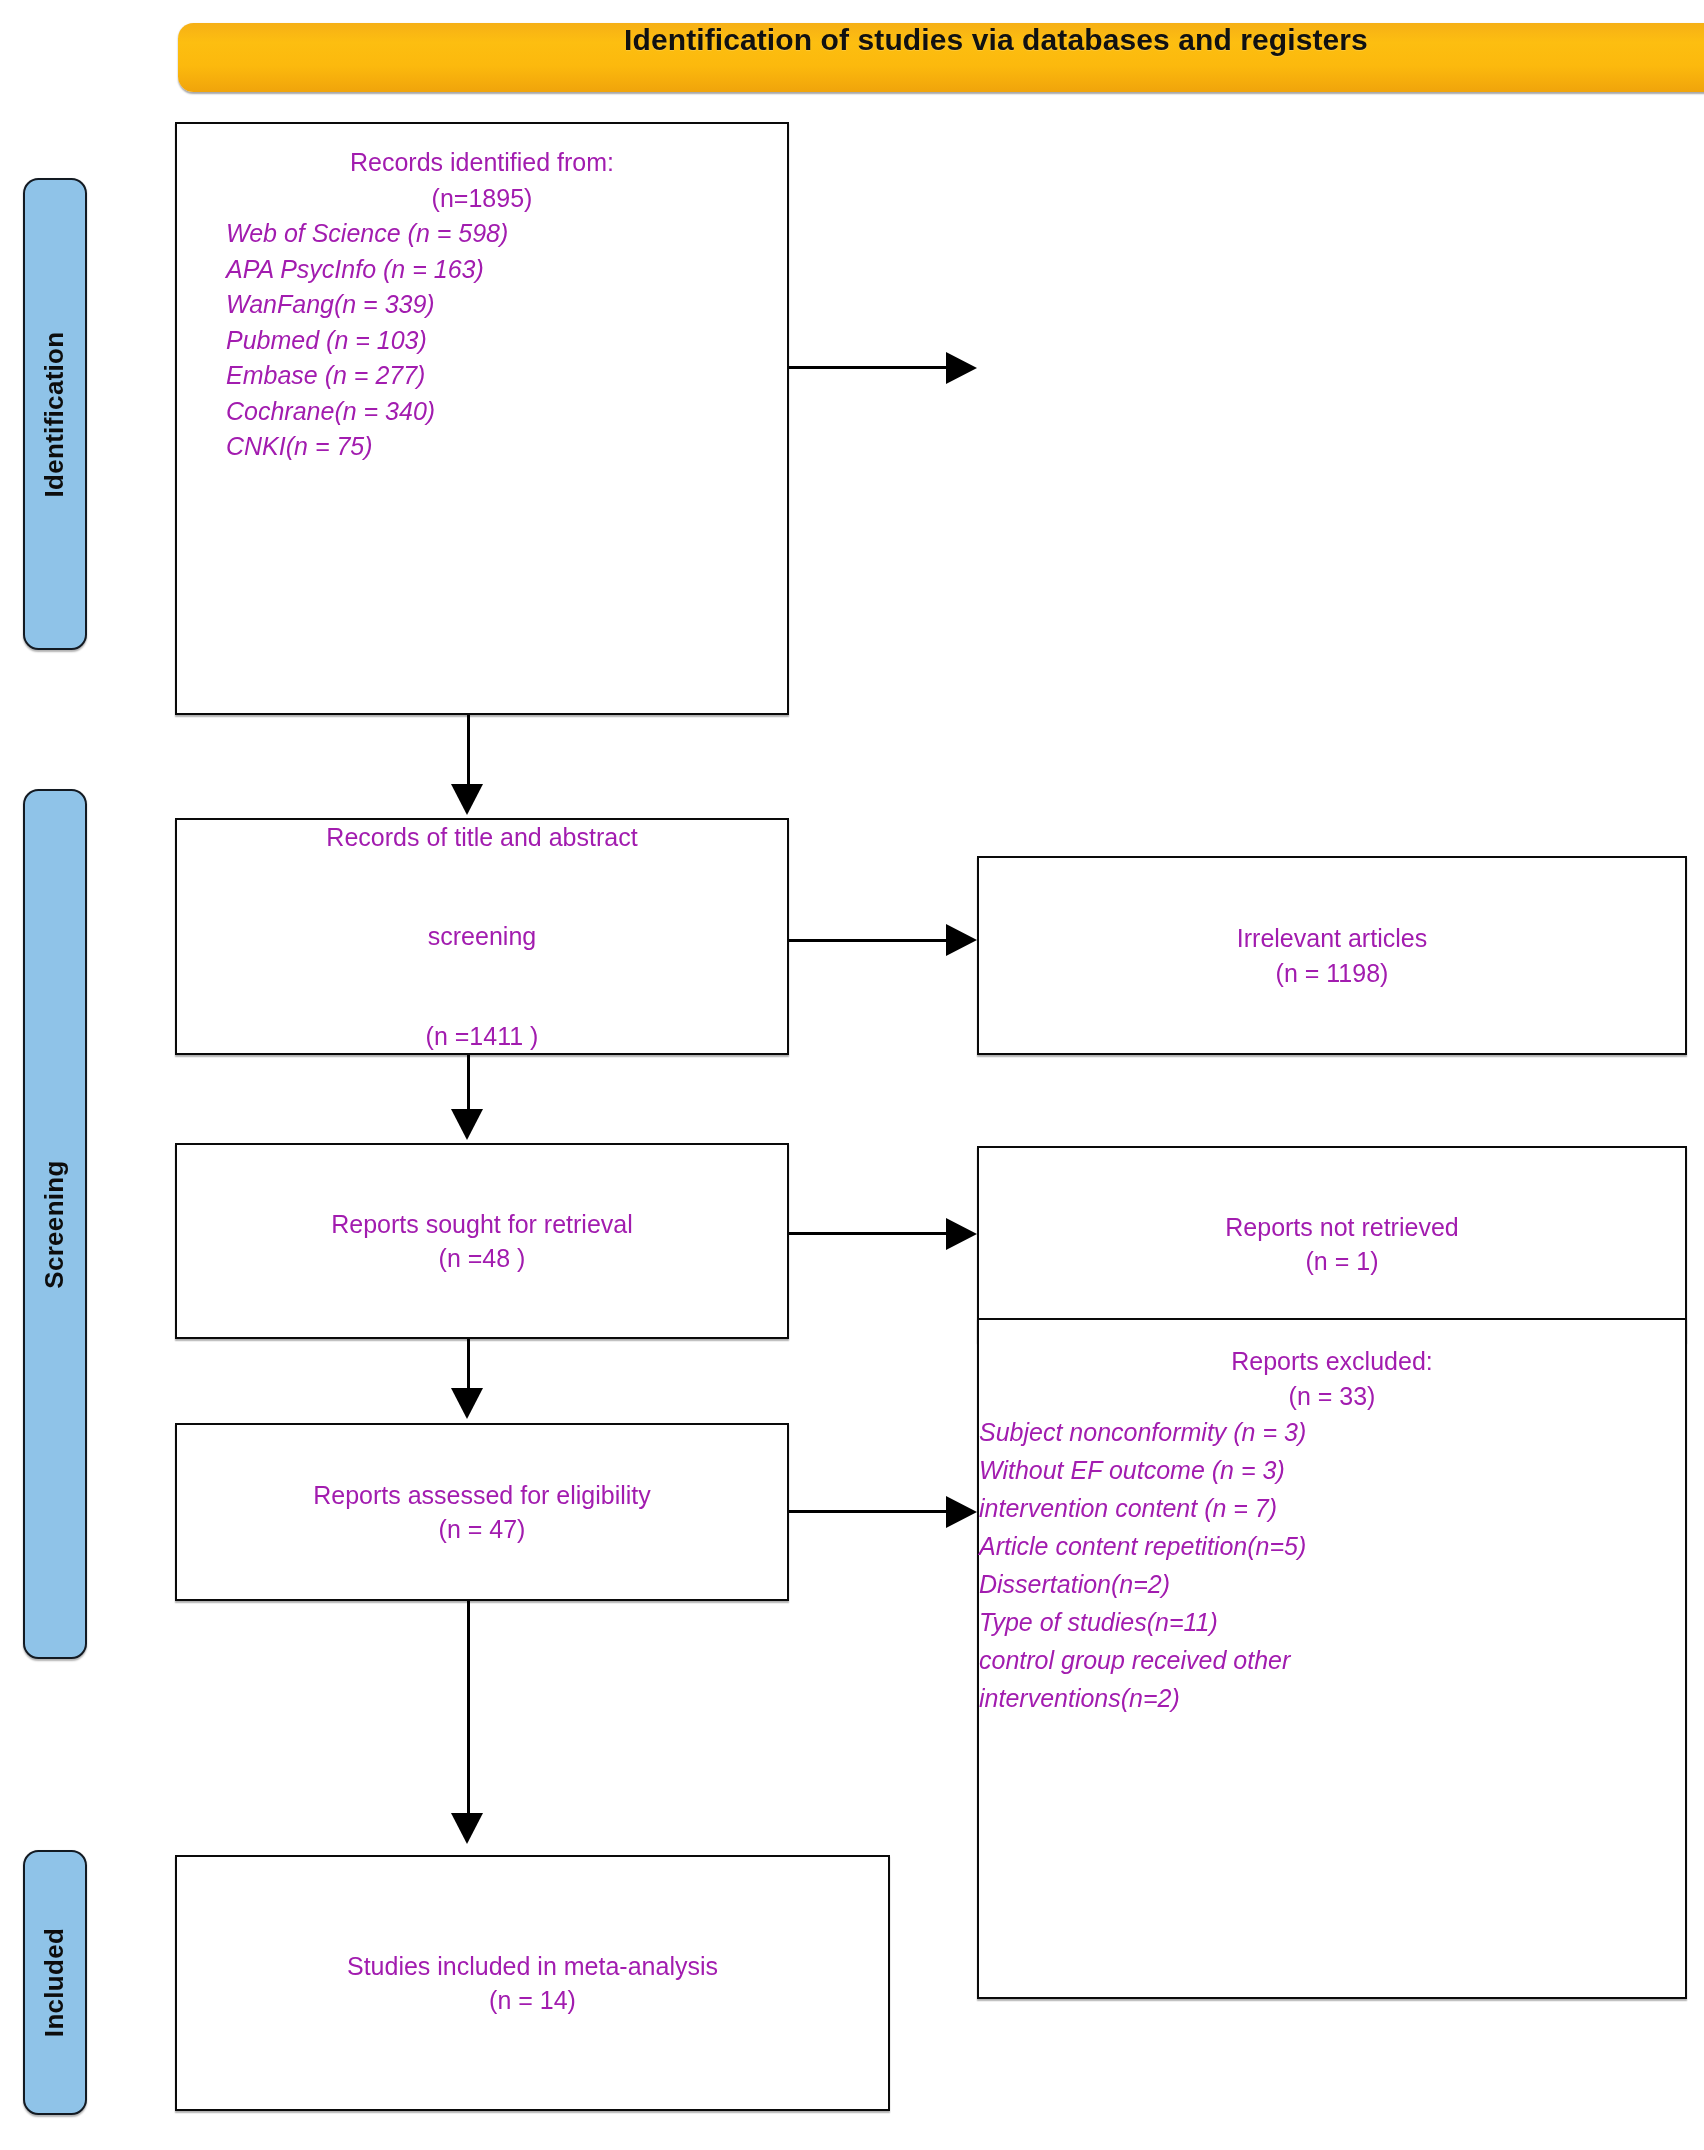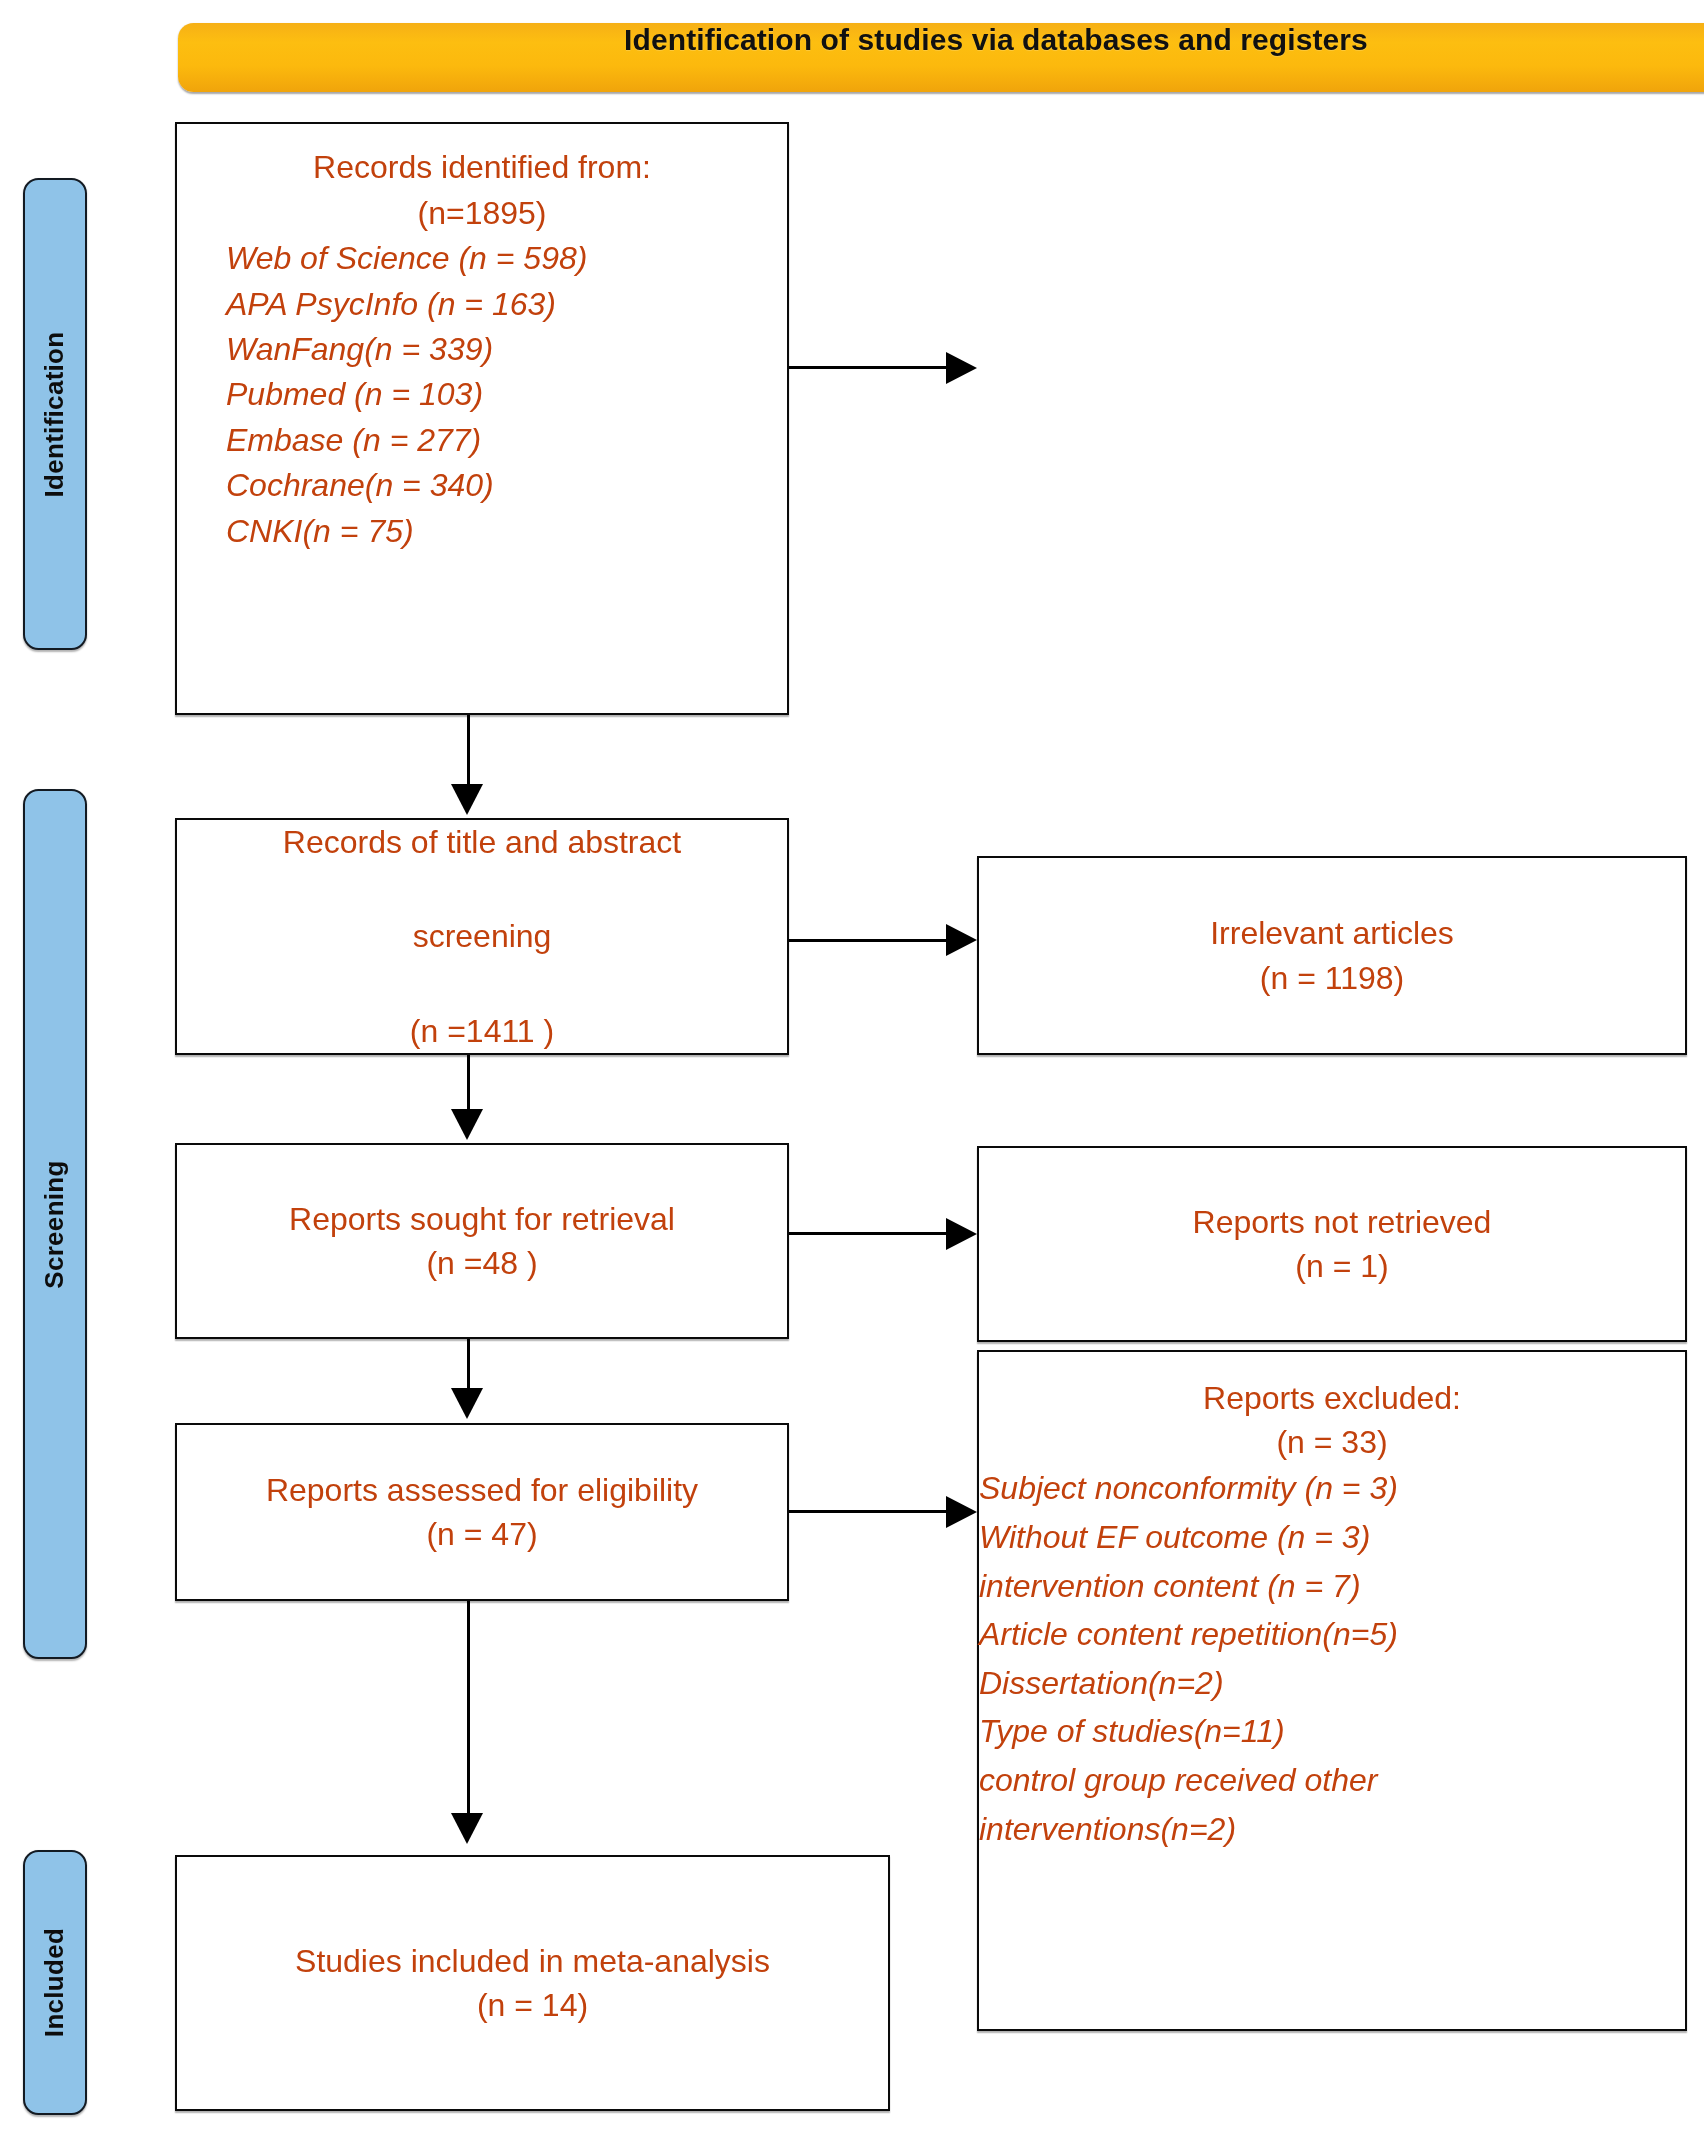--- a/index.html
+++ b/index.html
@@ -41,40 +41,40 @@
 
   
   .fbox{
     position:absolute;background:#fff;
     border:2.4px solid #0a0a0a;
     box-sizing:border-box;
     display:flex;flex-direction:column;align-items:center;
     box-shadow:0 1.8px 1.2px rgba(0,0,0,.30);
   }
   .fbox .line{
-    font-size:32px;line-height:1.38;color:#c2410c;white-space:nowrap;
+    font-size:25px;line-height:1.38;color:#a21caf;white-space:nowrap;
   }
   .fbox .line.it{font-style:italic;}
 
   
   #box-identified{left:175px;top:122px;width:614px;height:593px;padding-top:21.3px;}
   #box-identified .line{line-height:1.42;}
   #box-identified .src{align-self:flex-start;margin-left:49px;}
 
   #box-titleabs{left:175px;top:818px;width:614px;height:237px;
     justify-content:space-between;}
   #box-sought{left:175px;top:1143px;width:614px;height:196px;justify-content:center;}
   #box-eligibility{left:175px;top:1423px;width:614px;height:178px;justify-content:center;}
   #box-included{left:175px;top:1855px;width:715px;height:256px;justify-content:center;}
 
   
   #box-removed{left:977px;top:168px;width:710px;height:400px;justify-content:center;}
   #box-irrelevant{left:977px;top:856px;width:710px;height:199px;justify-content:center;}
   #box-notretrieved{left:977px;top:1146px;width:710px;height:196px;justify-content:center;padding-left:20px;}
-  #box-excluded{left:977px;top:1350px;width:710px;height:681px;padding-top:24px;}
+  #box-excluded{left:977px;top:1318px;width:710px;height:681px;padding-top:24px;}
   #box-excluded .reason{align-self:flex-start;line-height:1.52;}
 
   
   .arrow{position:absolute;}
   .v-stem{position:absolute;width:3px;background:#000;}
   .v-head{
     position:absolute;width:0;height:0;
     border-left:16px solid transparent;border-right:16px solid transparent;
     border-top:31px solid #000;
   }

